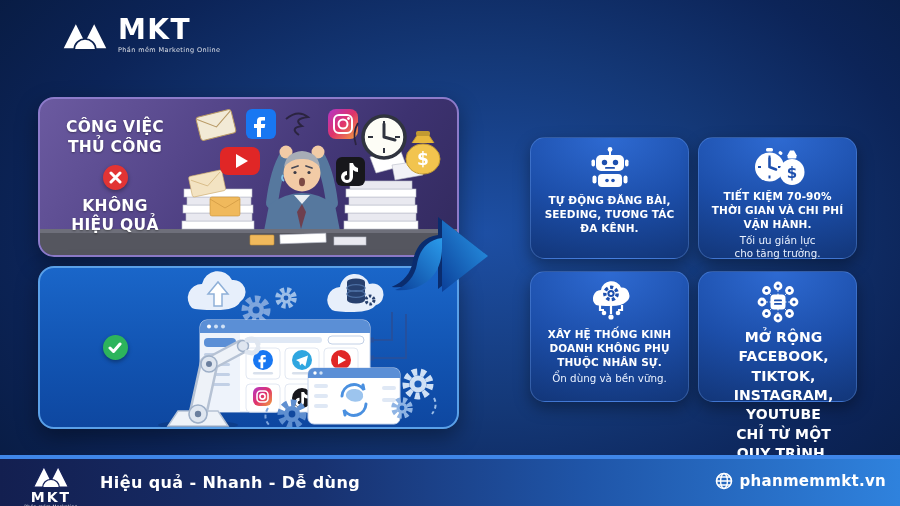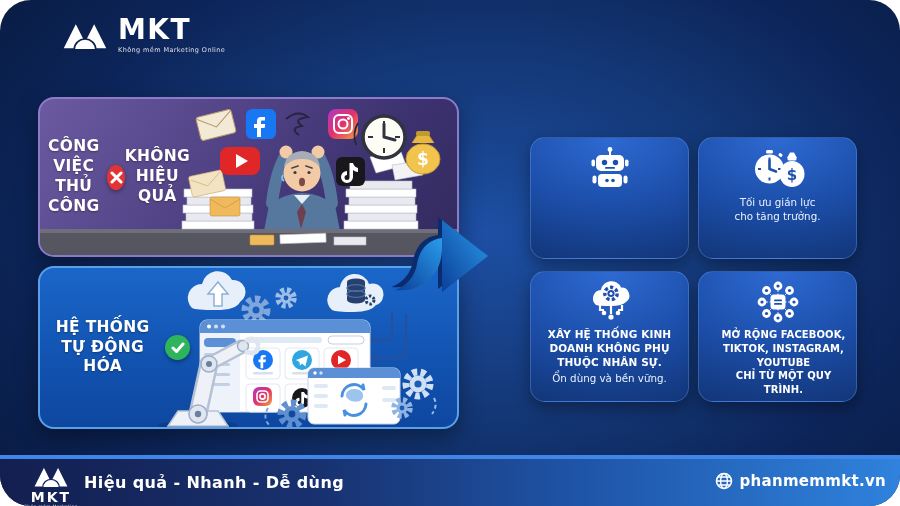--- a/index.html
+++ b/index.html
@@ -1,79 +1,79 @@
 <!DOCTYPE html>
 <html><head>
 <meta charset="utf-8">
 <style>
   html,body{margin:0;padding:0;}
   body{width:900px;height:506px;font-family:"DejaVu Sans",sans-serif;}
   .stage{position:relative;width:900px;height:506px;overflow:hidden;
-    background:radial-gradient(620px 420px at 54% 46%, #1d4fa4 0%, #143877 42%, #0c2458 72%, #081b41 100%);border-radius:31px;}
+    background:radial-gradient(620px 420px at 54% 46%, #1d4fa4 0%, #143877 42%, #0c2458 72%, #081b41 100%);}
   
   .hlogo{position:absolute;left:60px;top:16px;display:flex;align-items:flex-start;}
   .hlogo svg{display:block;}
   .hlogo-text{margin-left:8px;color:#fff;}
   .hlogo-name{font-size:28px;font-weight:bold;letter-spacing:1.5px;line-height:1;}
   .hlogo-tag{font-size:6.5px;letter-spacing:.4px;opacity:.85;margin-top:2px;}
   
   .panel{position:absolute;border-radius:16px;box-shadow:0 8px 22px rgba(0,0,0,.38);overflow:hidden;}
   .panel-manual{left:38px;top:97px;width:417px;height:156px;
     background:linear-gradient(125deg,#6b5aa0 0%,#55468a 35%,#3d3270 72%,#322a5e 100%);
     border:2px solid #8d7bca;}
   .panel-auto{left:38px;top:266px;width:417px;height:159px;
     background:linear-gradient(180deg,#1a66c9 0%,#1254b2 55%,#0e47a0 100%);
     border:2px solid #5aa0e8;}
   .panel svg.illu{position:absolute;left:0;top:0;}
   .panel-copy{position:absolute;left:0;top:0;width:150px;height:100%;z-index:2;
-    display:flex;align-items:center;justify-content:center;text-align:center;color:#fff;}
+    display:flex;flex-direction:column;align-items:center;justify-content:center;text-align:center;color:#fff;}
   .panel-title,.panel-verdict{font-weight:bold;font-size:15.5px;line-height:1.28;letter-spacing:.3px;white-space:pre-line;text-shadow:0 1px 2px rgba(0,0,0,.35);}
   .badge{width:25px;height:25px;border-radius:50%;margin:7px 0;display:flex;align-items:center;justify-content:center;box-shadow:0 2px 4px rgba(0,0,0,.35);}
   .badge-x{background:#e23434;}
   .badge-check{background:#2db45c;}
   .panel-copy.auto{justify-content:center;}
   
   .flow-arrow{position:absolute;left:392px;top:208px;z-index:3;}
   
   .cards{position:absolute;left:530px;top:137px;display:grid;
     grid-template-columns:159px 159px;grid-template-rows:122px 131px;column-gap:9px;row-gap:12px;}
   .card{border-radius:15px;border:1.5px solid rgba(130,180,255,.30);
     background:radial-gradient(130% 110% at 50% 0%, #2e6ad2 0%, #1c4ea9 52%, #123577 100%);
     box-shadow:0 6px 16px rgba(0,0,0,.35);
     display:flex;flex-direction:column;align-items:center;text-align:center;
     padding:7px 8px 4px 8px;box-sizing:border-box;color:#fff;}
   .card-icon{height:46px;display:flex;align-items:center;justify-content:center;margin-bottom:3px;}
   .card-title{font-weight:bold;font-size:10.5px;line-height:1.32;letter-spacing:.1px;white-space:pre-line;}
-  .card:nth-child(4) .card-title{font-size:10px;line-height:1.38;margin-left:12px;}
+  .card:nth-child(4) .card-title{font-size:14px;line-height:1.38;margin-left:12px;}
   .card-desc{font-size:10.3px;line-height:1.35;color:#eaf2ff;white-space:pre-line;margin-top:2px;}
   
   .footer{position:absolute;left:0;bottom:0;width:900px;height:51px;
     border-top:4px solid #3f86e8;box-sizing:border-box;
     background:linear-gradient(90deg,#131f50 0%,#18316f 35%,#1f55a8 65%,#2f82dd 100%);}
   .flogo{position:absolute;left:22px;top:3px;width:58px;text-align:center;color:#fff;}
   .flogo-name{font-size:14px;font-weight:bold;letter-spacing:2px;line-height:1;margin-top:-3px;}
   .flogo-tag{font-size:4.5px;opacity:.8;letter-spacing:.3px;}
-  .slogan{position:absolute;left:84px;top:14px;color:#fff;font-size:16px;font-weight:600;letter-spacing:.4px;}
+  .slogan{position:absolute;left:100px;top:14px;color:#fff;font-size:16px;font-weight:600;letter-spacing:.4px;}
   .site{position:absolute;right:14px;top:13px;display:flex;align-items:flex-start;gap:7px;color:#fff;}
   .site-text{font-size:15px;font-weight:bold;letter-spacing:.3px;}
 </style>
 </head>
 <body>
 
 <div class="stage">
 
   <div class="hlogo">
     <svg width="50" height="36" viewBox="0 0 60 42">
       <path d="M3,39 L19,7 L35,39 Z" fill="#fff" stroke="#0d2250" stroke-width="2" stroke-linejoin="round"></path>
       <path d="M25,39 L41,7 L57,39 Z" fill="#fff" stroke="#0d2250" stroke-width="2" stroke-linejoin="round"></path>
       <path d="M17,40 A13,13 0 0 1 43,40 Z" fill="#fff" stroke="#0d2250" stroke-width="2"></path>
     </svg>
     <div class="hlogo-text">
       <div class="hlogo-name">MKT</div>
-      <div class="hlogo-tag">Không mềm Marketing Online</div>
+      <div class="hlogo-tag">Phần mềm Marketing Online</div>
     </div>
   </div>
 
   <div class="panel panel-manual">
     <svg class="illu" width="417" height="156" viewBox="0 0 417 156">
       <defs>
         <linearGradient id="igGrad" x1="0" y1="0" x2="1" y2="1">
           <stop offset="0" stop-color="#b437c8"></stop>
             <stop offset=".5" stop-color="#e0336a"></stop>
             <stop offset="1" stop-color="#f2a13e"></stop>
@@ -324,22 +324,20 @@
         <path d="M169,96 L201,79" stroke="#eef2f8" stroke-width="10" stroke-linecap="round"></path>
         <circle cx="158" cy="146" r="9" fill="#dfe6f0" stroke="#9fb0c8" stroke-width="1.5"></circle>
           <circle cx="158" cy="146" r="3.2" fill="#6b7f9e"></circle>
         <circle cx="169" cy="96" r="8" fill="#dfe6f0" stroke="#9fb0c8" stroke-width="1.5"></circle>
           <circle cx="169" cy="96" r="3" fill="#6b7f9e"></circle>
         <circle cx="203" cy="78" r="5.5" fill="#dfe6f0" stroke="#9fb0c8" stroke-width="1.5"></circle>
         <path d="M207,72 q9,-3 11,4 M207,84 q9,3 11,-4" stroke="#dfe6f0" stroke-width="5" fill="none" stroke-linecap="round"></path>
       </g>
     </svg>
     <div class="panel-copy auto">
-      <div class="panel-title">HỆ THỐNG
-TỰ ĐỘNG HÓA</div>
       <div class="badge badge-check">
         <svg width="14" height="12" viewBox="0 0 14 12">
           <path d="M2,6 L5.5,9.5 L12,2" stroke="#fff" stroke-width="3" fill="none" stroke-linecap="round" stroke-linejoin="round"></path>
         </svg>
       </div>
     </div>
   </div>
 
   <div class="cards">
 
@@ -354,36 +352,42 @@
           <circle cx="16.5" cy="16.5" r="2.7" fill="#1d4fae"></circle>
             <circle cx="27.5" cy="16.5" r="2.7" fill="#1d4fae"></circle>
           <rect x="17" y="21" width="10" height="1.8" rx=".9" fill="#1d4fae"></rect>
           <rect x="10" y="28" width="24" height="13" rx="4" fill="#fff"></rect>
           <rect x="4.5" y="29.5" width="4" height="8" rx="2" fill="#fff"></rect>
           <rect x="35.5" y="29.5" width="4" height="8" rx="2" fill="#fff"></rect>
           <circle cx="19" cy="34.5" r="1.8" fill="#1d4fae"></circle>
             <circle cx="25" cy="34.5" r="1.8" fill="#1d4fae"></circle>
         </svg>
       </div>
+      <div class="card-title">TỰ ĐỘNG ĐĂNG BÀI,
+SEEDING, TƯƠNG TÁC
+ĐA KÊNH.</div>
     </div>
 
     <div class="card">
       <div class="card-icon">
         <svg width="54" height="42" viewBox="0 0 54 42">
           <rect x="15" y="3" width="7" height="3.5" rx="1.5" fill="#fff"></rect>
           <rect x="27.5" y="6.5" width="4" height="3" rx="1.2" fill="#fff" transform="rotate(40 29.5 8)"></rect>
           <circle cx="18.5" cy="22" r="14.5" fill="#fff"></circle>
           <path d="M18.5,10.5 v3 M18.5,30.5 v3 M7,22 h3 M27,22 h3" stroke="#1d4fae" stroke-width="2"></path>
           <path d="M18.5,22 V13.5 M18.5,22 L25,24.5" stroke="#1d4fae" stroke-width="2.6" stroke-linecap="round"></path>
           <path d="M36,11 l10,0 -3,-5.5 -4,0 Z" fill="#fff"></path>
           <rect x="36.5" y="10" width="9" height="3.5" rx="1.5" fill="#fff"></rect>
           <ellipse cx="41" cy="27" rx="12.5" ry="13" fill="#fff"></ellipse>
           <text x="41" y="32.5" font-size="15" font-weight="bold" fill="#1d4fae" text-anchor="middle" font-family="DejaVu Sans,sans-serif">$</text>
         </svg>
       </div>
+      <div class="card-title">TIẾT KIỆM 70-90%
+THỜI GIAN VÀ CHI PHÍ
+VẬN HÀNH.</div>
       <div class="card-desc">Tối ưu gián lực
 cho tăng trưởng.</div>
     </div>
 
     <div class="card">
       <div class="card-icon">
         <svg width="50" height="46" viewBox="0 0 50 46">
           <path d="M11,26 a8.5,8.5 0 0 1 5,-15 a10.5,10.5 0 0 1 20,-2.5 a8,8 0 0 1 5,14.5 q-4,4 -15,4 q-11,0 -15,-1 Z" fill="#fff"></path>
           <circle cx="26" cy="14.5" r="6.2" fill="none" stroke="#1d4fae" stroke-width="3.4" stroke-dasharray="3.2 2.3"></circle>
           <circle cx="26" cy="14.5" r="3.6" fill="#1d4fae"></circle>

